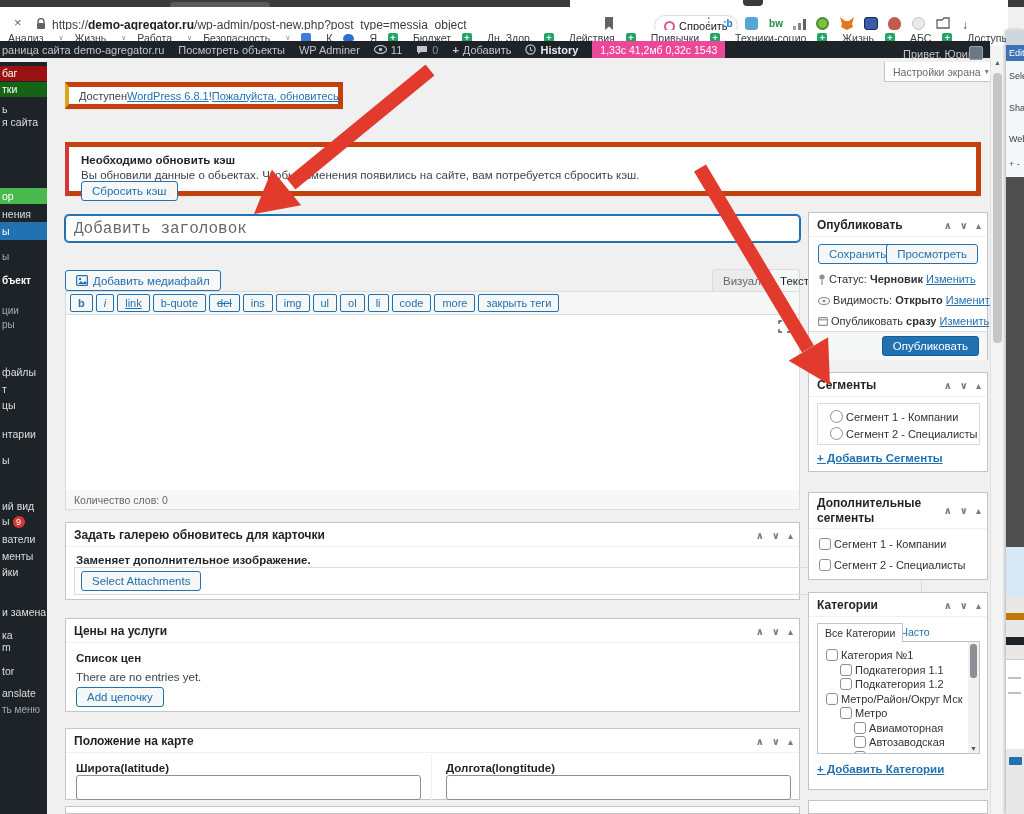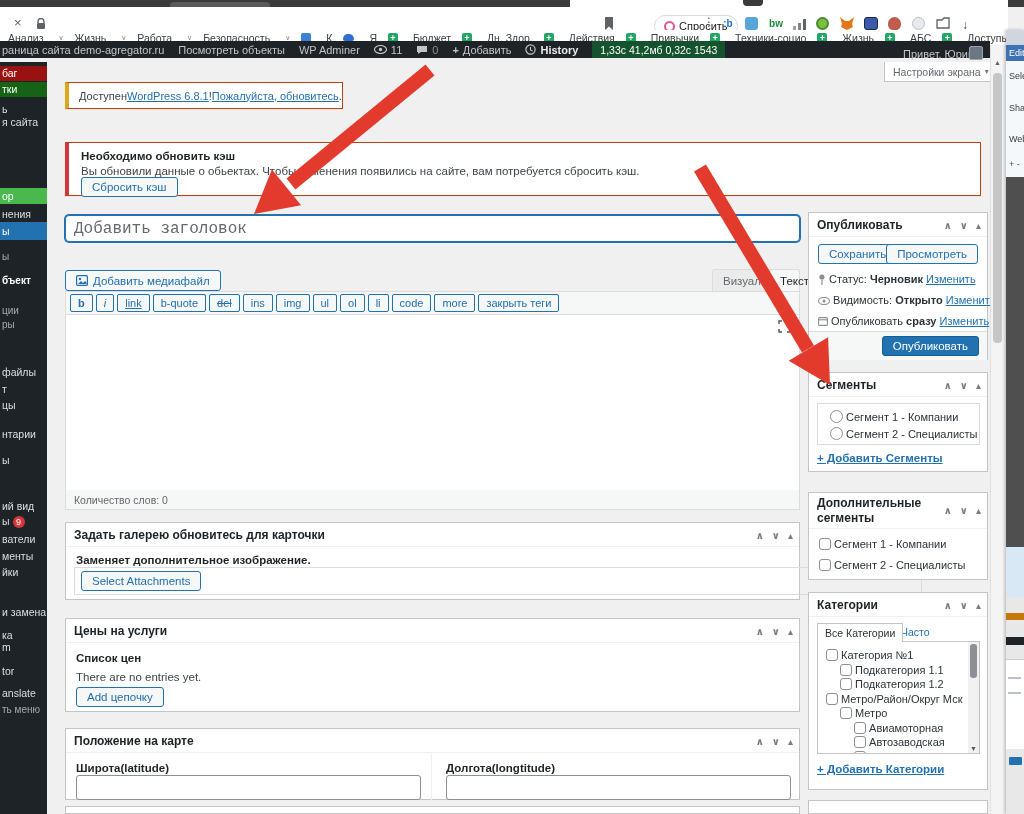--- a/index.html
+++ b/index.html
@@ -28,38 +28,38 @@
   .bookmarks { left:0; top:30px; width:1008px; height:15px; background:#fff; display:flex; align-items:center; gap:11px; padding-left:8px; font-size:10.5px; color:#3c4043; white-space:nowrap; overflow:hidden; }
   .bm { display:flex; align-items:center; gap:15px; }
   .bm .chev { color:#80868b; font-size:7px; }
   .sheet { width:10px; height:10px; background:#23a566; border-radius:2px; color:#fff; font-size:9px; line-height:10px; text-align:center; font-weight:bold; }
   .kic { width:10px; height:10px; background:#3d7fd6; border-radius:2px; }
   .yic { width:11px; height:7px; background:#2f6fd0; border-radius:5px 5px 2px 2px; }
 
   
   .adminbar { left:0; top:41px; width:990px; height:17px; background:#1d2327; color:#c3c4c7; font-size:11px; display:flex; align-items:center; gap:14px; padding-left:2px; white-space:nowrap; }
   .adminbar .itm { display:flex; align-items:center; gap:4px; }
-  .qm { background:#14532d; color:#fff; height:17px; display:flex; align-items:center; padding:0 8px; font-size:10.5px; }
+  .qm { background:#ec4899; color:#fff; height:17px; display:flex; align-items:center; padding:0 8px; font-size:10.5px; }
   .greet { position:absolute; left:903px; top:48px; font-size:11px; color:#c3c4c7; }
   .avatar { position:absolute; left:969px; top:46px; width:14px; height:14px; background:#6b7884; border-radius:2px; border:1px solid #99a3ad; }
 
   
   .sidebar { left:0; top:62px; width:47px; height:752px; background:#1d2327; }
   .sb-item { position:absolute; left:0; width:47px; height:13px; color:#dddfe1; font-size:10.5px; line-height:13px; padding-left:2px; overflow:hidden; white-space:nowrap; }
   .sb-red { background:#991111; height:15px; line-height:15px; color:#fff; }
   .sb-dgreen { background:#156315; height:15px; line-height:15px; color:#fff; }
   .sb-lgreen { background:#49b94e; height:16px; line-height:16px; color:#fff; }
   .sb-blue { background:#2271b1; height:18px; line-height:18px; color:#fff; }
   .sb-blue::after { content:""; position:absolute; right:-8px; top:1px; border:8px solid transparent; border-left-color:#2271b1; }
   .sb-sub { color:#a7aaad; font-size:10px; }
   .sb-cur { color:#fff; font-weight:bold; }
   .badge { display:inline-block; min-width:12px; height:12px; background:#d63638; color:#fff; border-radius:8px; font-size:9px; line-height:12px; text-align:center; padding:0 2px; margin-left:3px; }
 
   
-  .notice { background:#fff; border:1px solid #c2410c; box-shadow:0 1px 1px rgba(0,0,0,.04); }
+  .notice { background:#fff; border:5px solid #c2410c; box-shadow:0 1px 1px rgba(0,0,0,.04); }
   .bl-yellow { border-left:4px solid #dba617; }
   .bl-red { border-left:4px solid #d63638; }
   a.wplink { color:#2271b1; text-decoration:underline; cursor:pointer; }
   .btn { display:inline-flex; align-items:center; justify-content:center; background:#f6f7f7; border:1px solid #2271b1; color:#2271b1; border-radius:3px; font-size:11.5px; padding:0 10px; height:20px; cursor:pointer; white-space:nowrap; }
   .btn-primary { background:#2271b1; border-color:#135e96; color:#fff; }
   .postbox { position:absolute; background:#fff; border:1px solid #c3c4c7; }
   .pb-head { position:relative; height:24px; border-bottom:1px solid #f0f0f1; display:flex; align-items:center; padding:0 8px; font-size:12px; font-weight:bold; color:#1d2327; }
   .pb-ctrl { position:absolute; right:6px; top:0; height:24px; display:flex; align-items:center; gap:8px; color:#787c82; font-size:10px; }
   .pagetitle { font-size:22px; font-weight:400; color:#1d2327; }
   .screenopts { border:1px solid #c3c4c7; border-top:none; background:#fff; color:#646970; font-size:10.5px; height:20px; display:flex; align-items:center; gap:4px; padding:0 8px; }
@@ -97,20 +97,21 @@
     <div class="tab-white"></div>
     <div class="tab-notch"></div>
   </div>
 
   <div class="abs urlrow">
     <span class="closeglyph">×</span>
     <svg class="lockicon" width="10" height="12" viewBox="0 0 10 12">
         <path d="M2 5V3.5A3 3 0 0 1 8 3.5V5" fill="none" stroke="#5f6368" stroke-width="1.4"></path>
         <rect x="1" y="5" width="8" height="6" rx="1" fill="#5f6368"></rect>
       </svg>
+    <span class="urltext"><span>https://</span><span class="dom">demo-agregator.ru</span><span>/wp-admin/post-new.php?post_type=messia_object</span></span>
     <svg class="flagicon" width="10" height="13" viewBox="0 0 10 13">
         <path d="M1 0h8v13L5 9.5 1 13z" fill="#5f6368"></path>
       </svg>
     <span class="askpill">
         <span class="askdot"></span>
         <span>Спросить</span>
       </span>
     <span class="kebab">⋮</span>
     <span class="ext" style="left:720px;color:#1b6fd0;">:b</span>
     <span class="ext" style="left:745px;top:10px;width:13px;height:13px;background:#58a6d8;border-radius:3px;"></span>

